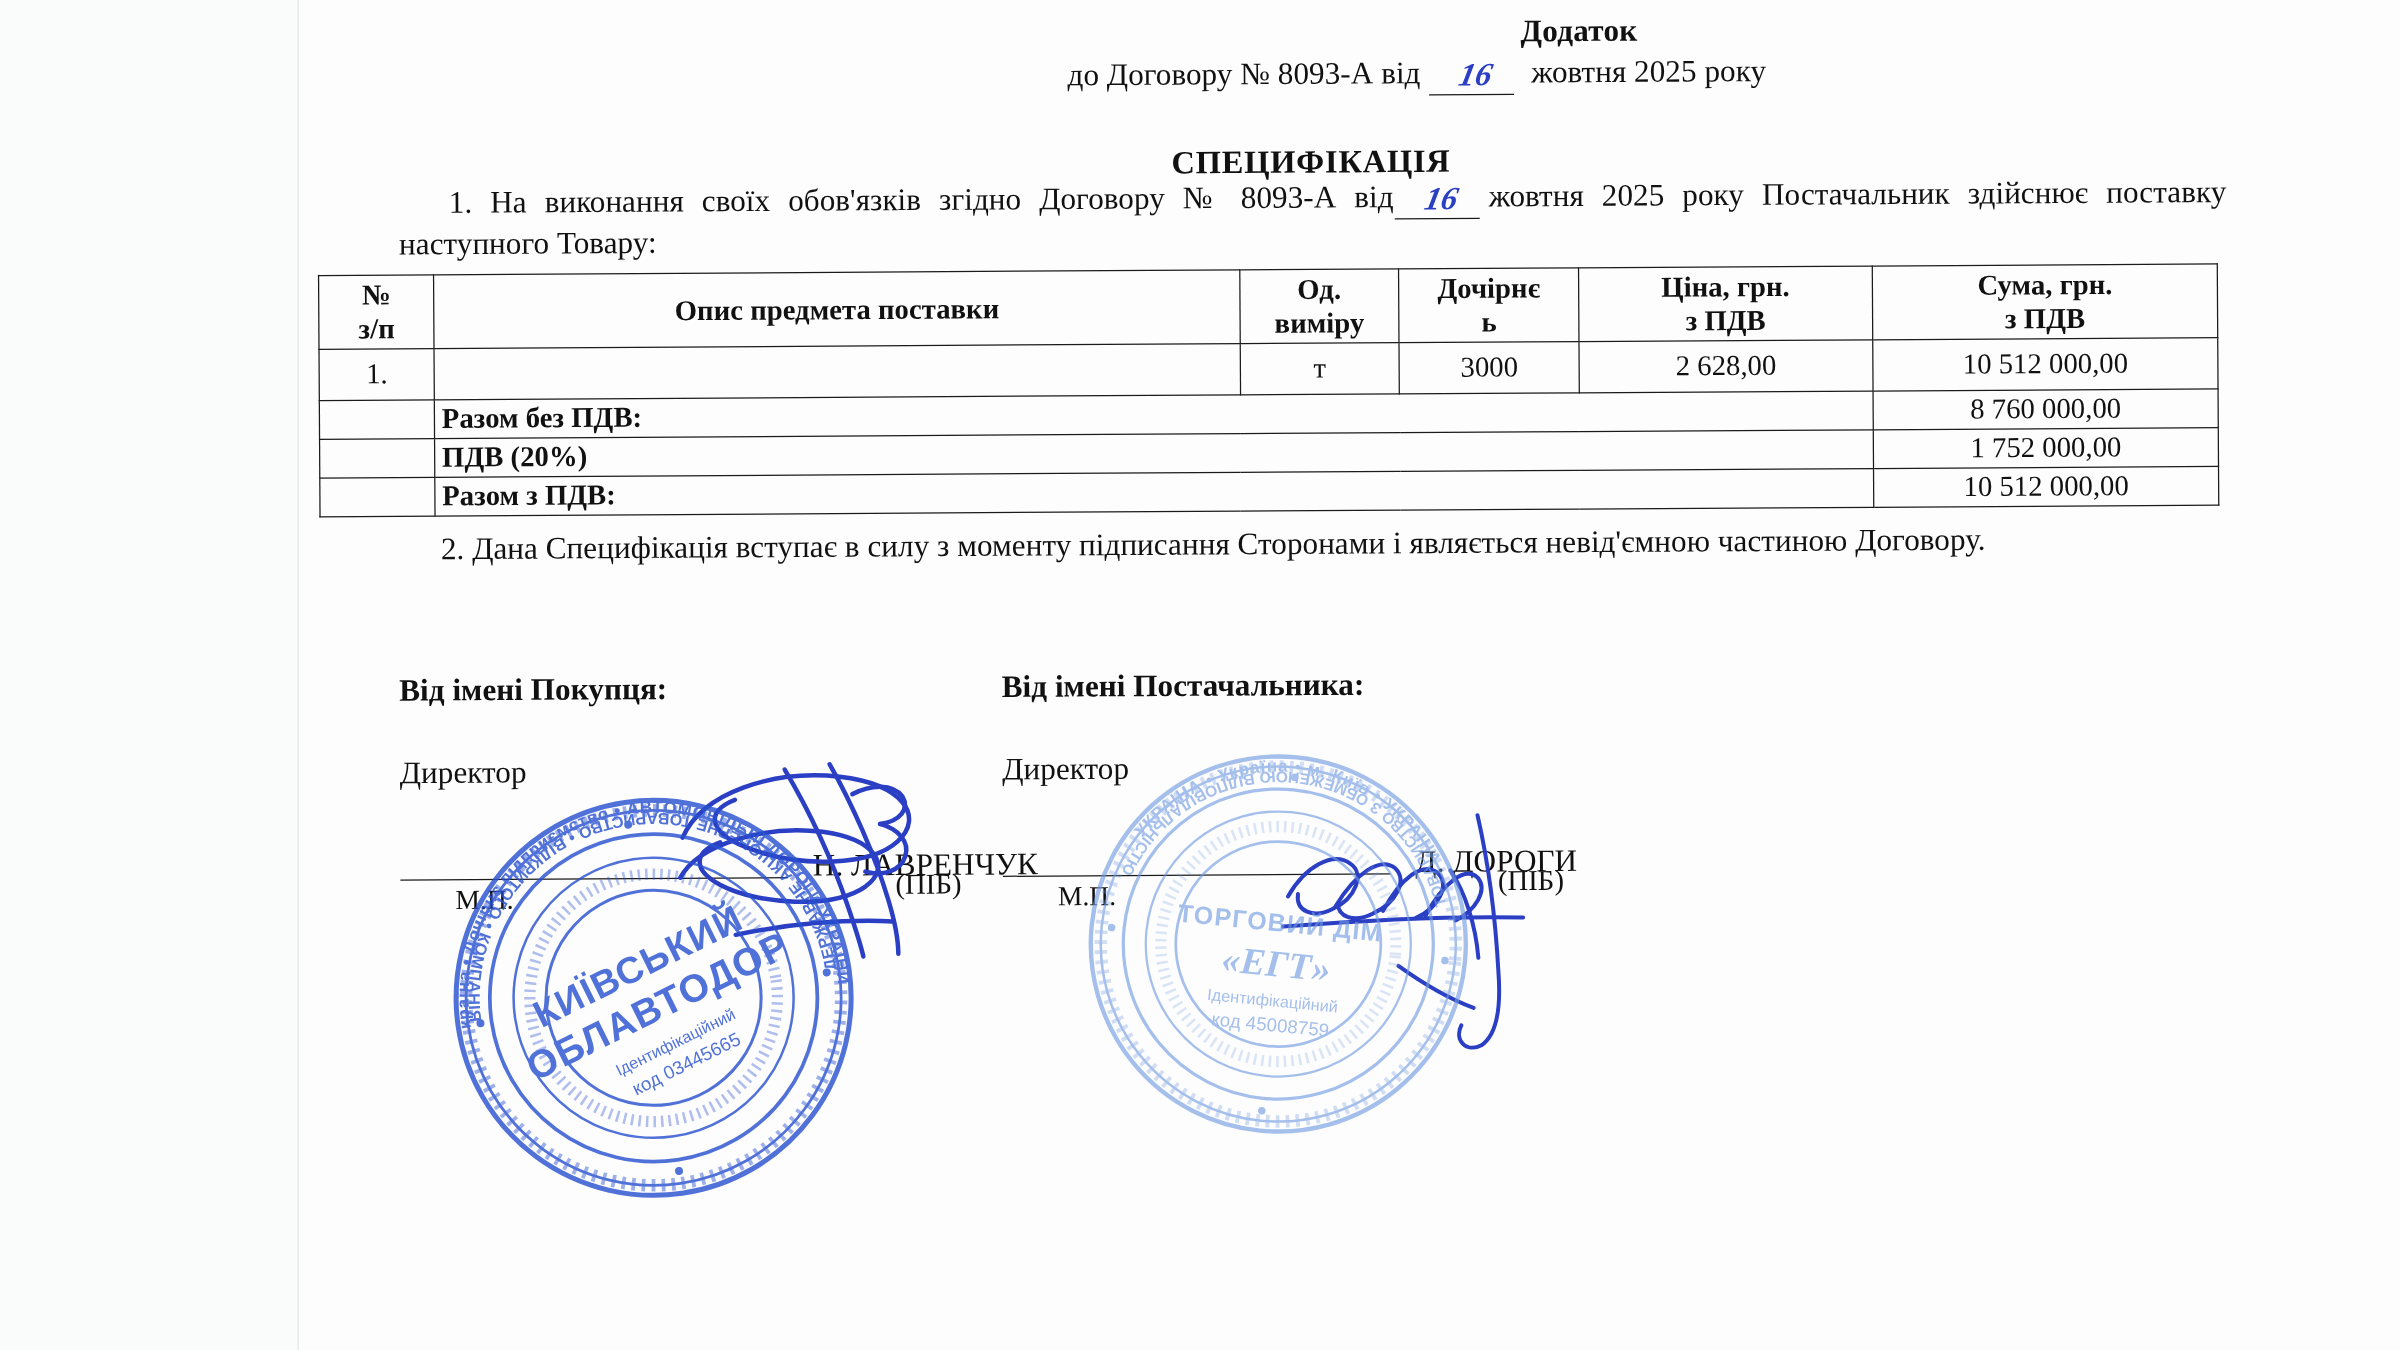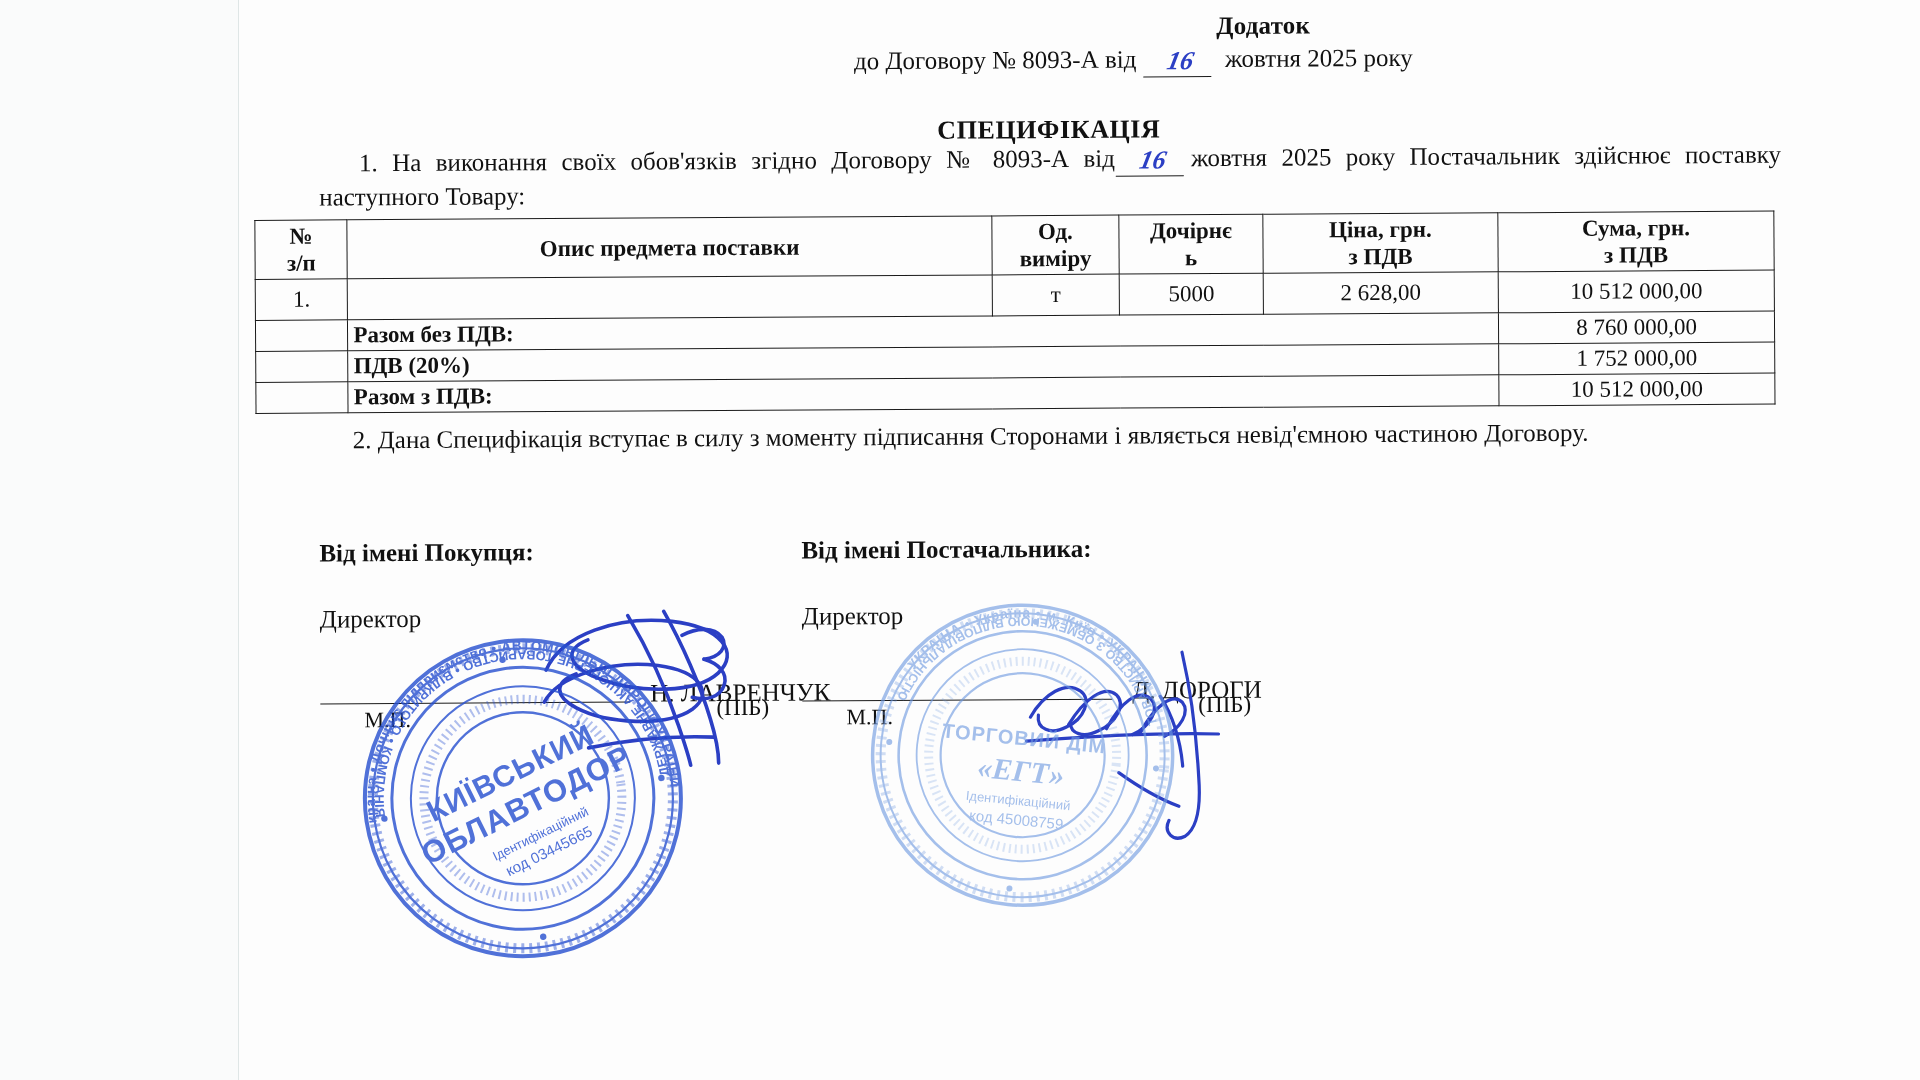--- a/index.html
+++ b/index.html
@@ -167,21 +167,21 @@
           <span class="hdr-cell-sub">Сума, грн.</span>
           <span class="hdr-cell-sub">з ПДВ</span>
         </th>
       </tr>
     </thead>
     <tbody>
       <tr class="row-item">
         <td class="c-num">1.</td>
         <td class="c-desc"></td>
         <td class="c-unit">т</td>
-        <td class="c-qty">5000</td>
+        <td class="c-qty">3000</td>
         <td class="c-price">2 628,00</td>
         <td class="c-sum">10 512 000,00</td>
       </tr>
 
       <tr>
         <td></td>
         <td class="total-label" colspan="4">Разом без ПДВ:</td>
         <td class="total-val">8 760 000,00</td>
       </tr>
       <tr>

